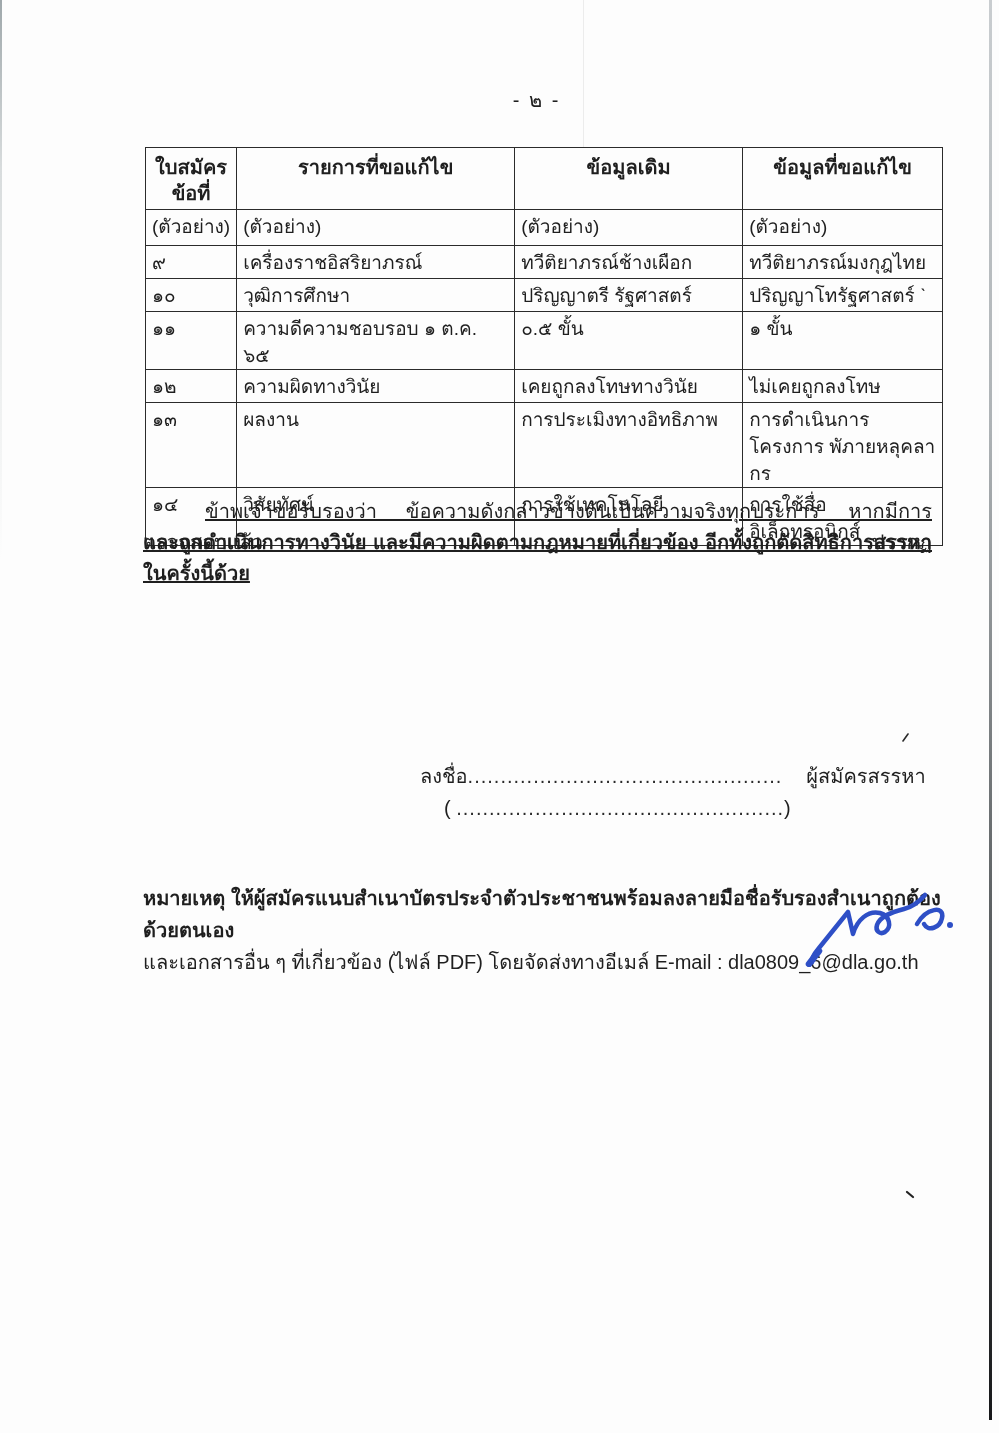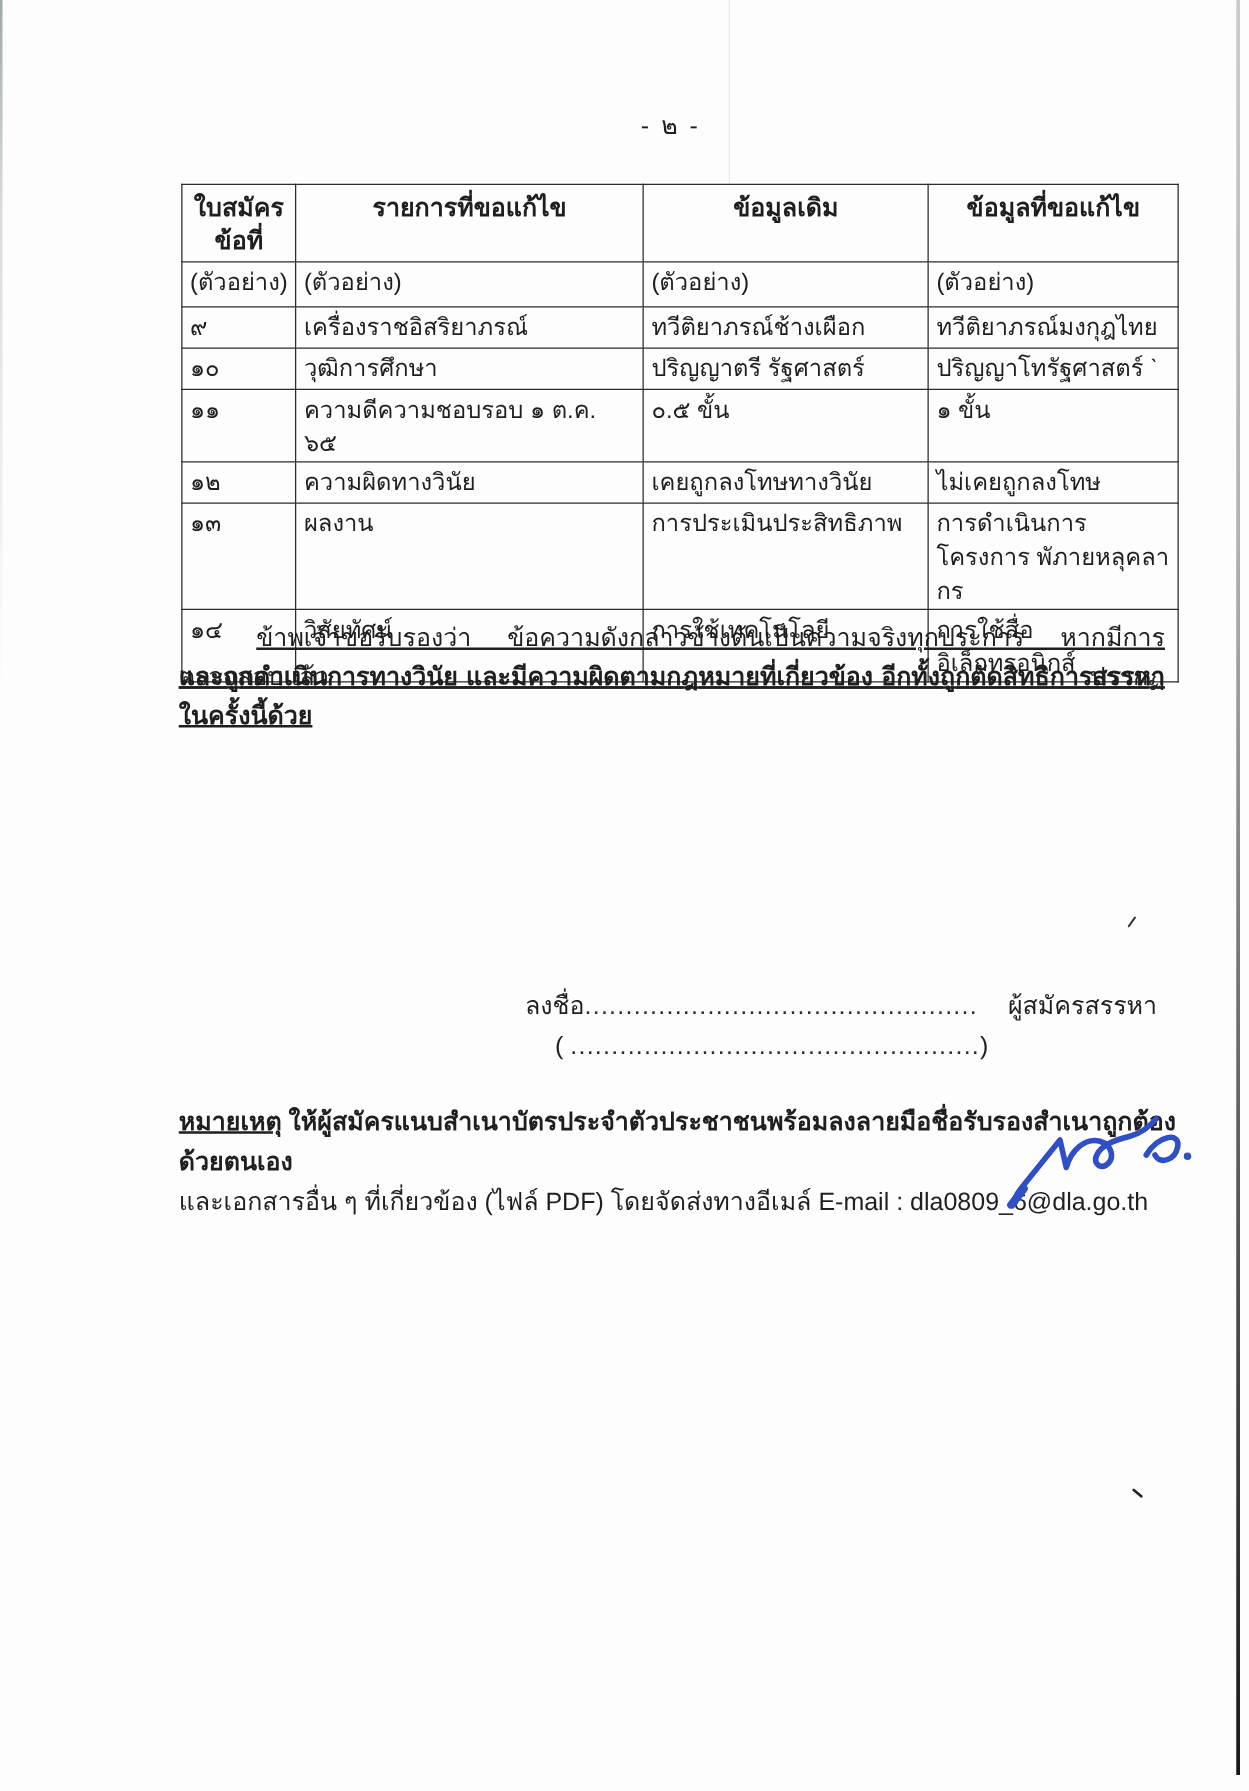--- a/index.html
+++ b/index.html
@@ -37,27 +37,27 @@
 
   
   .declaration{position:absolute;left:143px;top:496px;width:789px;font-size:20px;}
   .declaration .line{height:31px;line-height:31px;white-space:normal;
     text-align:justify;text-align-last:justify;text-decoration:underline;}
   .declaration .line.last{text-align-last:left;}
   .declaration .indent{display:inline-block;width:62px;}
   .b{font-weight:bold;}
 
   
-  .sign-block{position:absolute;left:420px;top:789px;font-size:20px;line-height:32px;}
+  .sign-block{position:absolute;left:420px;top:760px;font-size:20px;line-height:32px;}
   .sign-block .dots{letter-spacing:1px;color:#2a2a2a;}
   .sign-name{padding-left:24px;}
 
   
   .note{position:absolute;left:143px;top:882px;width:800px;font-size:20px;line-height:32px;}
-  .note-label{font-weight:bold;text-decoration:underline;}
+  .note-label{font-weight:bold;}
   .note-line1{font-weight:bold;}
 
   .blue-sign{position:absolute;left:798px;top:882px;width:175px;height:85px;}
 </style>
 </head>
 <body>
 
 <div class="page">
 
   <div class="edge-left"></div>
@@ -106,21 +106,21 @@
     </tr>
     <tr class="r-std">
       <td>๑๒</td>
       <td>ความผิดทางวินัย</td>
       <td>เคยถูกลงโทษทางวินัย</td>
       <td>ไม่เคยถูกลงโทษ</td>
     </tr>
     <tr class="r-tall">
       <td>๑๓</td>
       <td>ผลงาน</td>
-      <td>การประเมินประสิทธิภาพ</td>
+      <td>การประเมิงทางอิทธิภาพ</td>
       <td>การดำเนินการโครงการ พัภายหลุคลากร</td>
     </tr>
     <tr class="r-last">
       <td>๑๔</td>
       <td>วิสัยทัศน์</td>
       <td>การใช้เทคโนโลยี</td>
       <td>การใช้สื่ออิเล็กทรอนิกส์</td>
     </tr>
   </tbody>
     </table>

